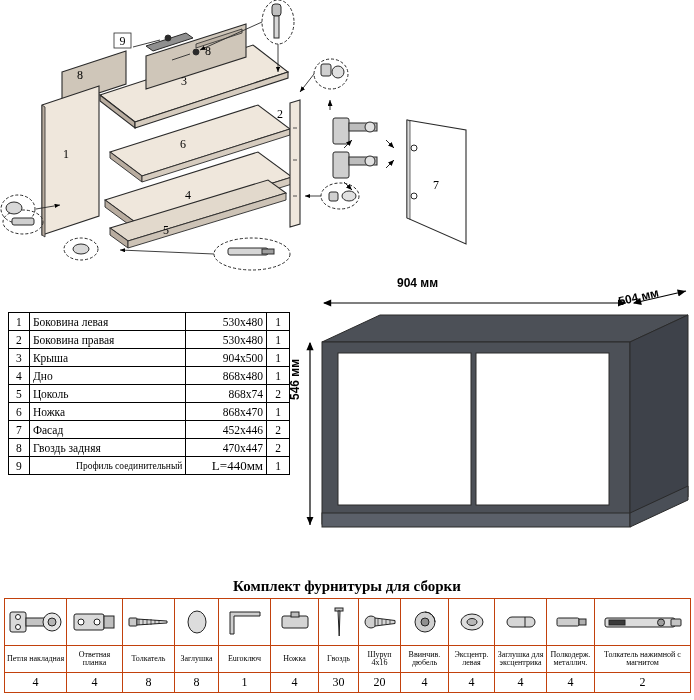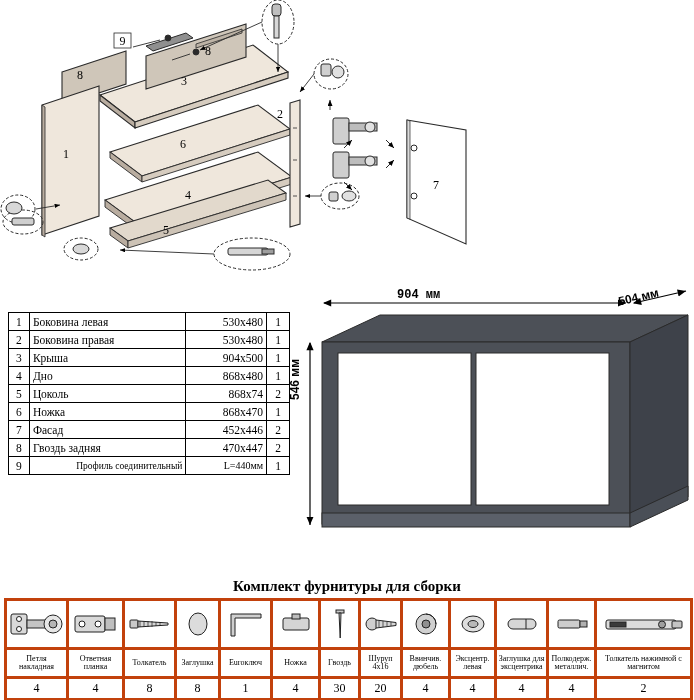--- a/index.html
+++ b/index.html
@@ -27,42 +27,42 @@
     padding:1px 3px;
     height:15px;
     line-height:14px;
     white-space:nowrap;
   }
   #parts-table td.num{width:14px;text-align:center;}
   #parts-table td.name{width:150px;text-align:left;}
   #parts-table td.size{width:74px;text-align:right;}
   #parts-table td.qty{width:16px;text-align:center;}
   #parts-table tr.small td.name{font-size:9.5px;text-align:right;}
-  #parts-table tr.small td.size{font-size:10px;}
+  #parts-table tr.small td.size{font-size:13px;}
 
   
   #cabinet{position:absolute;left:300px;top:285px;width:390px;height:265px;}
   .dim-label{
     position:absolute;
     font-family:"Liberation Sans", sans-serif;
     font-weight:bold;font-size:12px;
   }
 
   
   #kit-title{
     position:absolute;left:0;top:578px;width:694px;text-align:center;
     font-size:15px;font-weight:bold;
   }
   #kit-table{
     position:absolute;left:4px;top:598px;width:686px;
     border-collapse:collapse;
     table-layout:fixed;
   }
   #kit-table td{
-    border:3px solid #c2410c;
+    border:1px solid #c2410c;
     text-align:center;
     vertical-align:middle;
   }
   #kit-table tr.icons td{height:46px;padding:0;}
   #kit-table tr.names td{
     height:26px;font-size:8px;line-height:8.5px;padding:0 1px;
     font-family:"Liberation Serif", serif;
   }
   #kit-table tr.counts td{height:17px;font-size:12px;}
   .kit-icon{display:block;margin:0 auto;}
@@ -289,21 +289,21 @@
     </g>
 
     <g stroke="#000" stroke-width="1.2" fill="none">
       <line x1="334" y1="18" x2="386" y2="6" marker-end="url(#arr2)" marker-start="url(#arr2s)"></line>
     </g>
 
     <g stroke="#000" stroke-width="1.2" fill="none">
       <line x1="10" y1="58" x2="10" y2="240" marker-end="url(#arr2)" marker-start="url(#arr2s)"></line>
     </g>
   </svg>
-  <div class="dim-label" style="left:397px;top:288px;font-family:Liberation Mono, monospace;">904 мм</div>
+  <div class="dim-label" style="left:397px;top:276px;">904 мм</div>
   <div class="dim-label" style="left:618px;top:290px;transform:rotate(-13deg);">504 мм</div>
   <div class="dim-label" style="left:288px;top:400px;transform:rotate(-90deg);transform-origin:left top;">546 мм</div>
 
   <div id="kit-title">Комплект фурнитуры для сборки</div>
 
   <table id="kit-table">
     <colgroup>
       <col style="width:62px">
         <col style="width:56px">
         <col style="width:52px">

